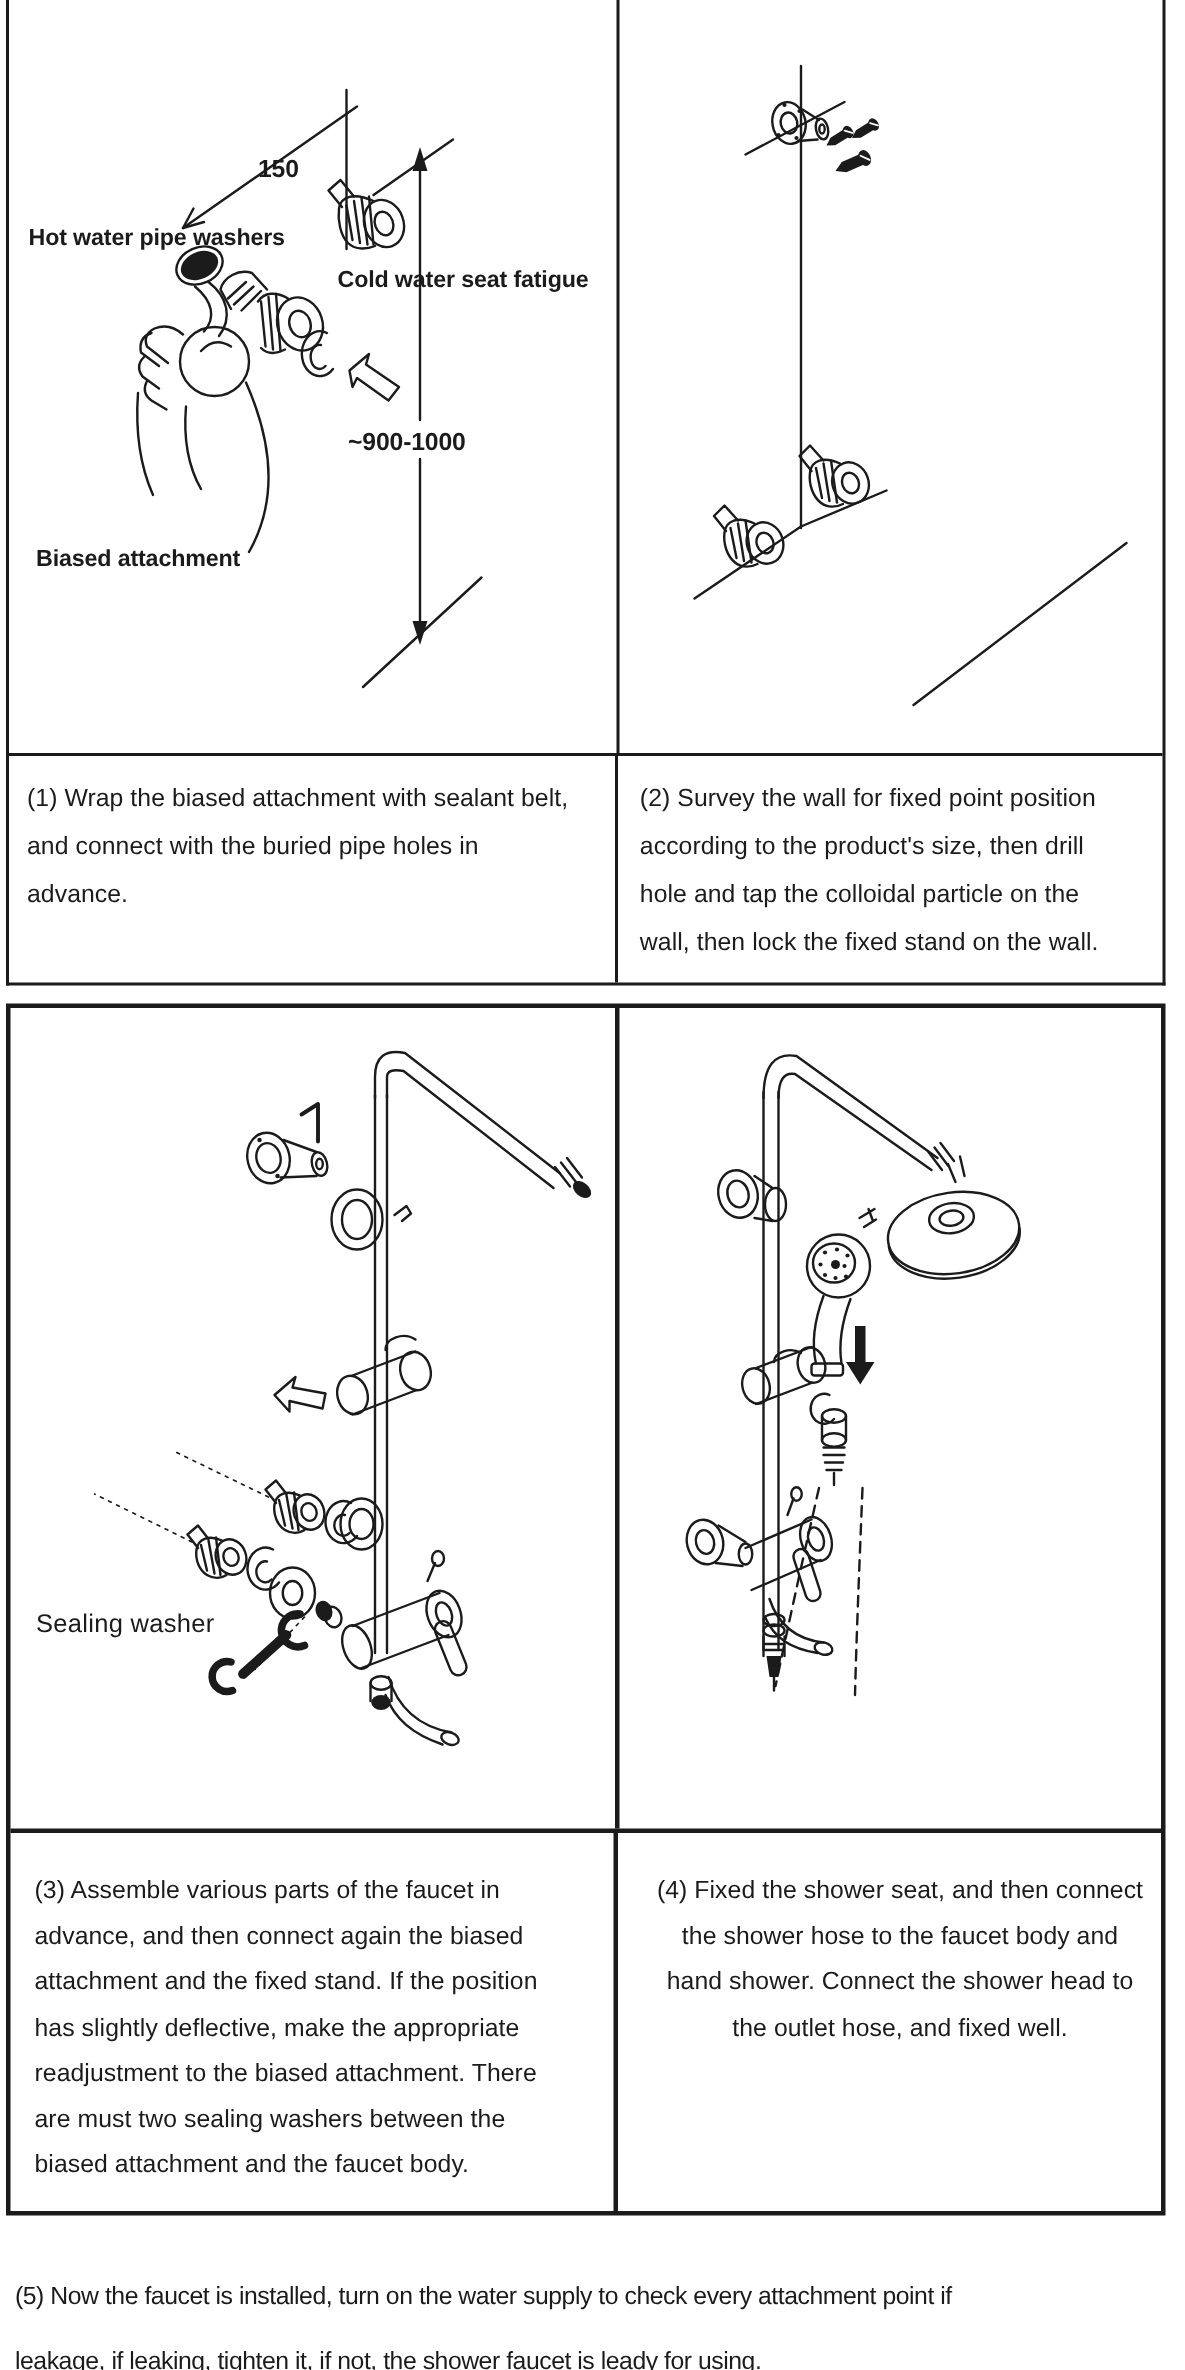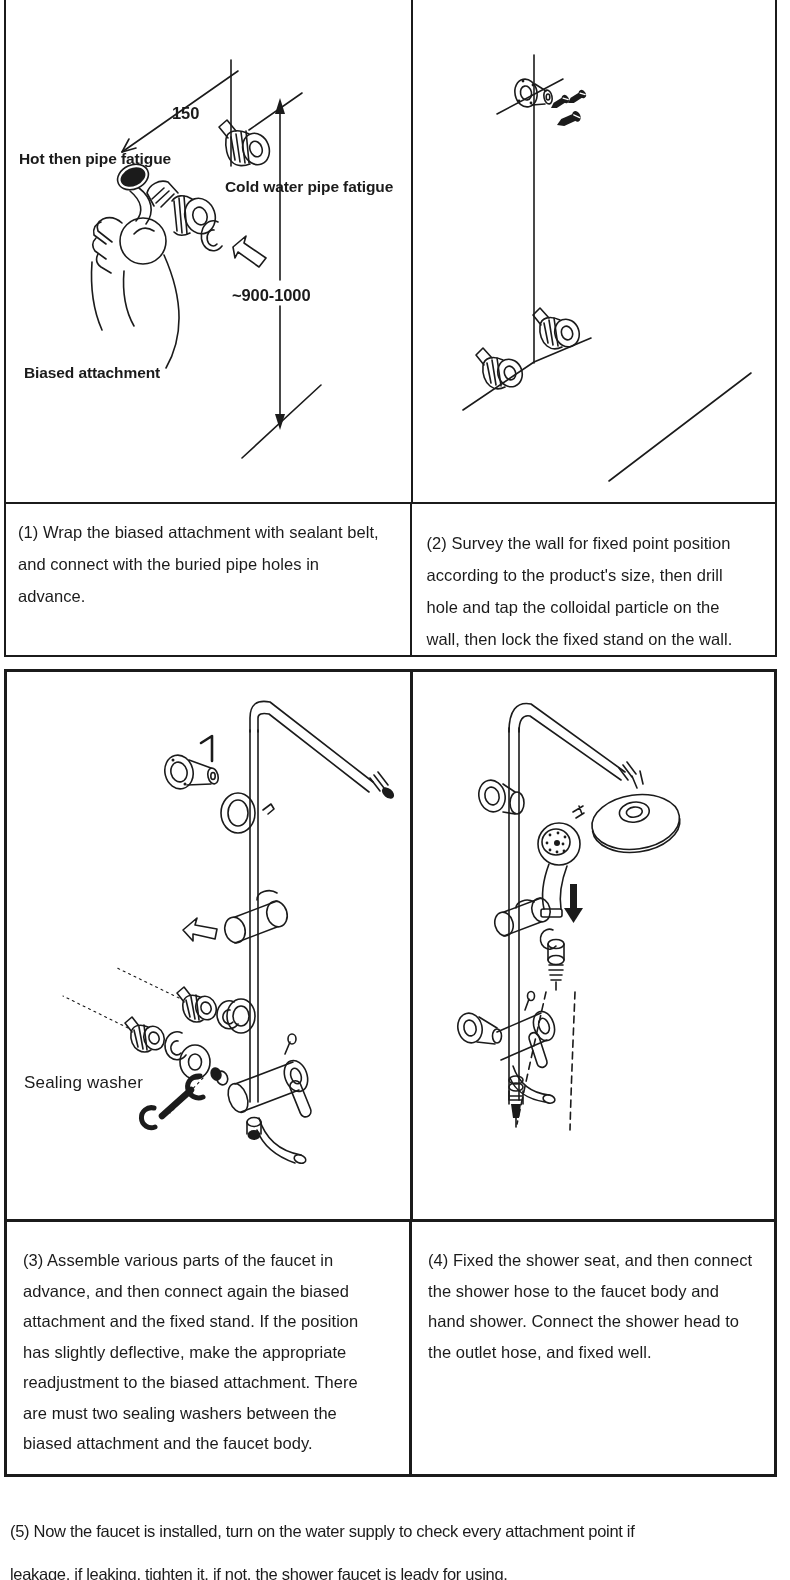--- a/index.html
+++ b/index.html
@@ -6,36 +6,36 @@
   html,body{margin:0;padding:0;}
   body{
     width:790px;height:1580px;background:#ffffff;position:relative;
     font-family:"Liberation Sans", sans-serif;color:var(--ink);overflow:hidden;
   }
   
   .tbl{position:absolute;background:#fff;}
   .tbl-top{left:4px;top:0;width:769px;border-left:2px solid var(--ink);border-right:2px solid var(--ink);border-bottom:2px solid var(--ink);}
   .tbl-top .row-diagrams{display:flex;height:502px;border-bottom:2px solid var(--ink);}
   .tbl-top .c1{width:405px;border-right:2px solid var(--ink);position:relative;}
-  .tbl-top .c2{width:362px;position:relative;margin-top:11px;}
+  .tbl-top .c2{width:362px;position:relative;}
   .tbl-top .row-texts{display:flex;min-height:151px;}
 
   .tbl-mid{left:4px;top:669px;width:767px;border:3px solid var(--ink);}
   .tbl-mid .row-diagrams{display:flex;height:547px;border-bottom:3px solid var(--ink);}
   .tbl-mid .c1{width:403px;border-right:3px solid var(--ink);position:relative;}
   .tbl-mid .c2{width:361px;position:relative;}
   .tbl-mid .row-texts{display:flex;min-height:252px;}
 
   
   .step{font-size:16.5px;line-height:32px;white-space:pre-line;letter-spacing:0.05px;}
   .tbl-mid .step{line-height:30.5px;padding-left:16px;}
   .step-1{padding:12px 4px 16px 12px;}
   .step-2{padding:12px 2px 0 15px;}
   .step-3{padding:23px 2px 0 10px;}
-  .step-4{padding:23px 2px 0 16px;}
+  .step-4{padding:23px 2px 0 16px;text-align:center;}
   .note{position:absolute;left:10px;top:1510px;width:768px;font-size:16.5px;line-height:43px;white-space:pre-line;letter-spacing:-0.3px;}
 
   .lbl{position:absolute;font-weight:bold;font-size:15.5px;line-height:1.1;letter-spacing:-0.1px;white-space:nowrap;}
   .lbl-dim{font-size:16.5px;}
   .lbl-sealing{font-weight:normal;font-size:17px;letter-spacing:0.2px;}
 
   
   svg.art{position:absolute;left:0;top:0;display:block;}
   g.ink{stroke:var(--ink);stroke-width:1.6;fill:none;stroke-linecap:round;stroke-linejoin:round;}
   .fill{fill:var(--ink);stroke:none;}
@@ -106,22 +106,22 @@
             <path d="M90,238 q-6,6 -1,13 l11,8"></path>
             <path d="M92,254 q-4,8 3,13 l10,6"></path>
             <path d="M86,262 C84,290 88,312 96,330"></path>
             <path d="M118,271 C116,295 120,312 128,326"></path>
           </g>
 
           <path d="M158,255 C178,300 177,338 160,368"></path>
         </g>
       </svg>
       <div class="lbl lbl-dim" style="left:139px;top:104px;margin-left:27px;">150</div>
-      <div class="lbl" style="left:13px;top:150px;">Hot then pipe fatigue</div>
-      <div class="lbl" style="left:219px;top:178px;">Cold water pipe fatigue</div>
+      <div class="lbl" style="left:13px;top:150px;">Hot water pipe washers</div>
+      <div class="lbl" style="left:219px;top:178px;">Cold water seat fatigue</div>
       <div class="lbl lbl-dim" style="left:226px;top:286px;">~900-1000</div>
       <div class="lbl" style="left:18px;top:364px;">Biased attachment</div>
     </div>
 
     <div class="c2">
       <svg class="art" width="362" height="502" viewBox="0 0 362 502">
         <g class="ink">
           <line x1="121" y1="44" x2="121" y2="352"></line>
           <path d="M84,103 L150,68"></path>
 

